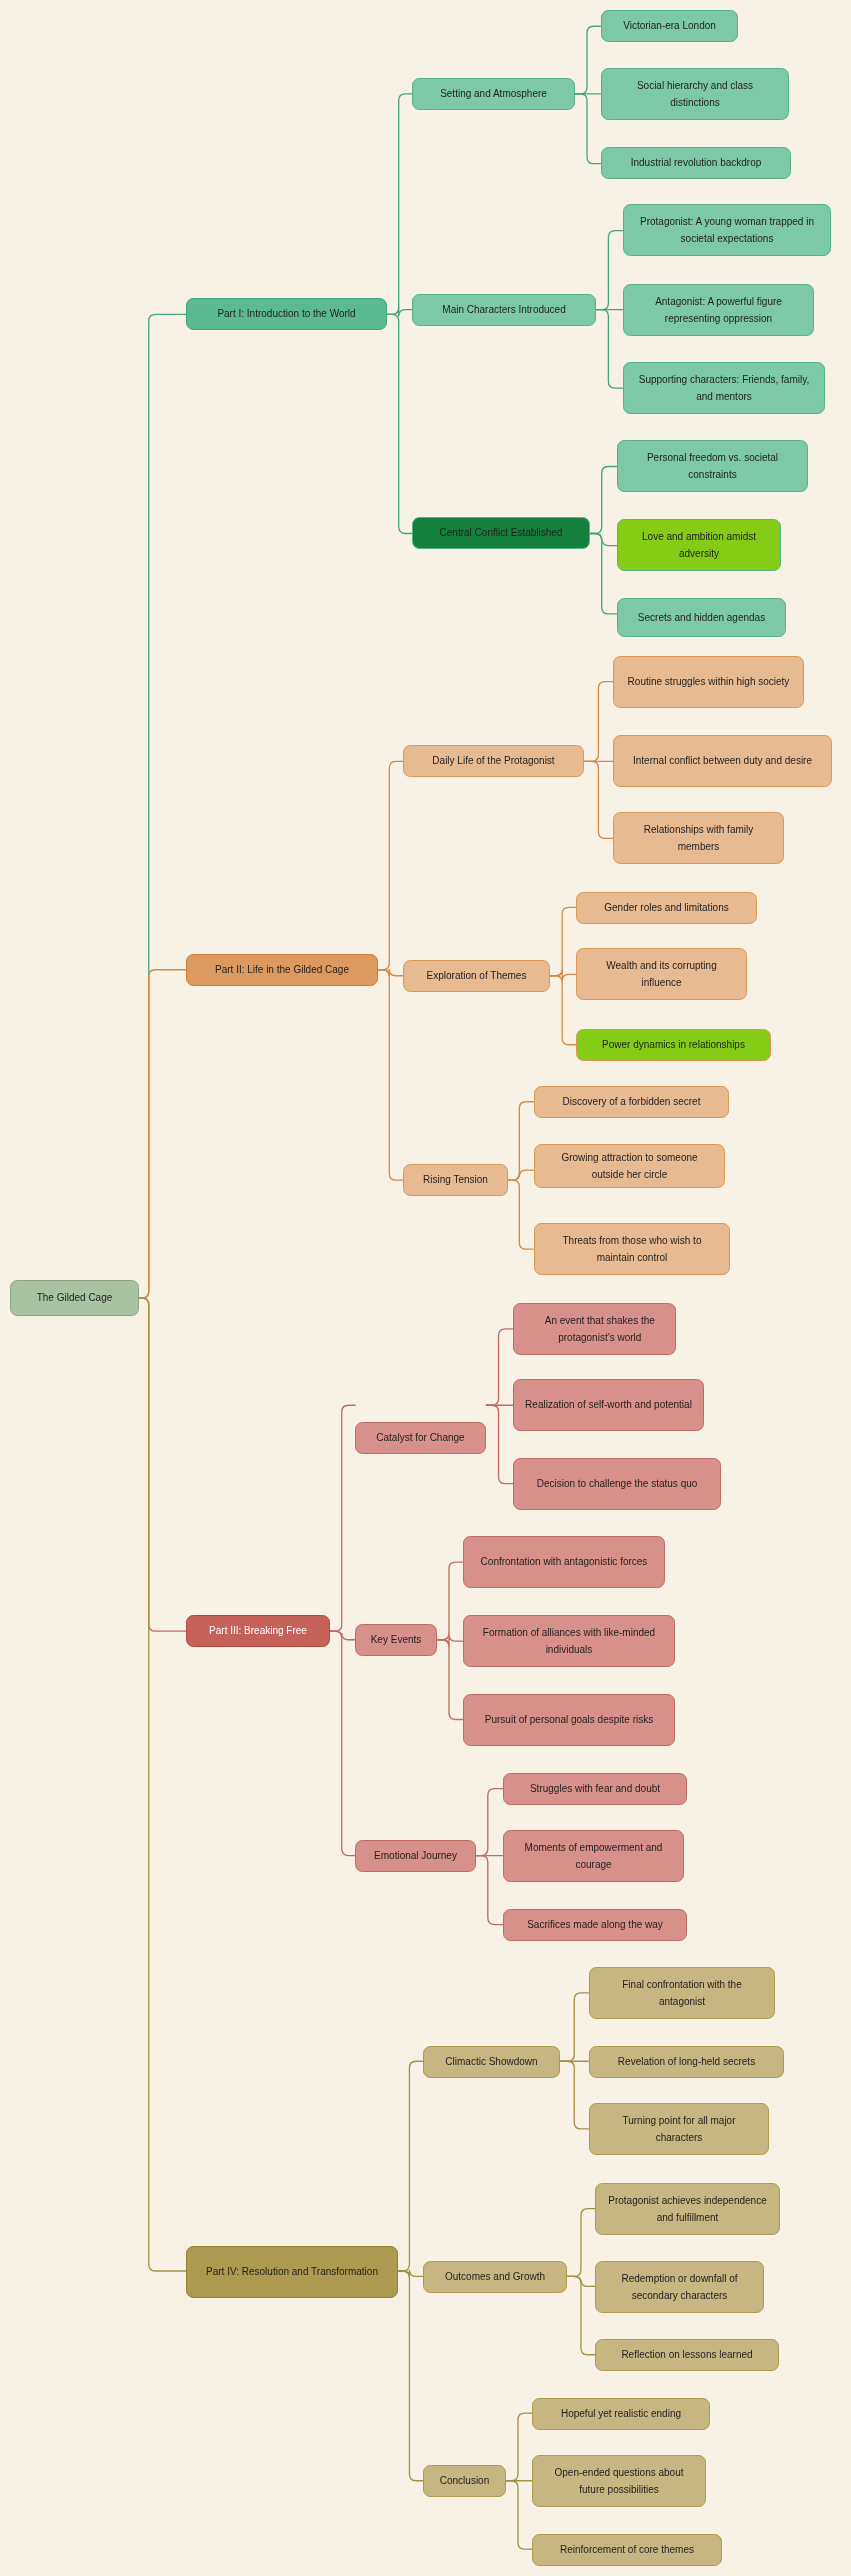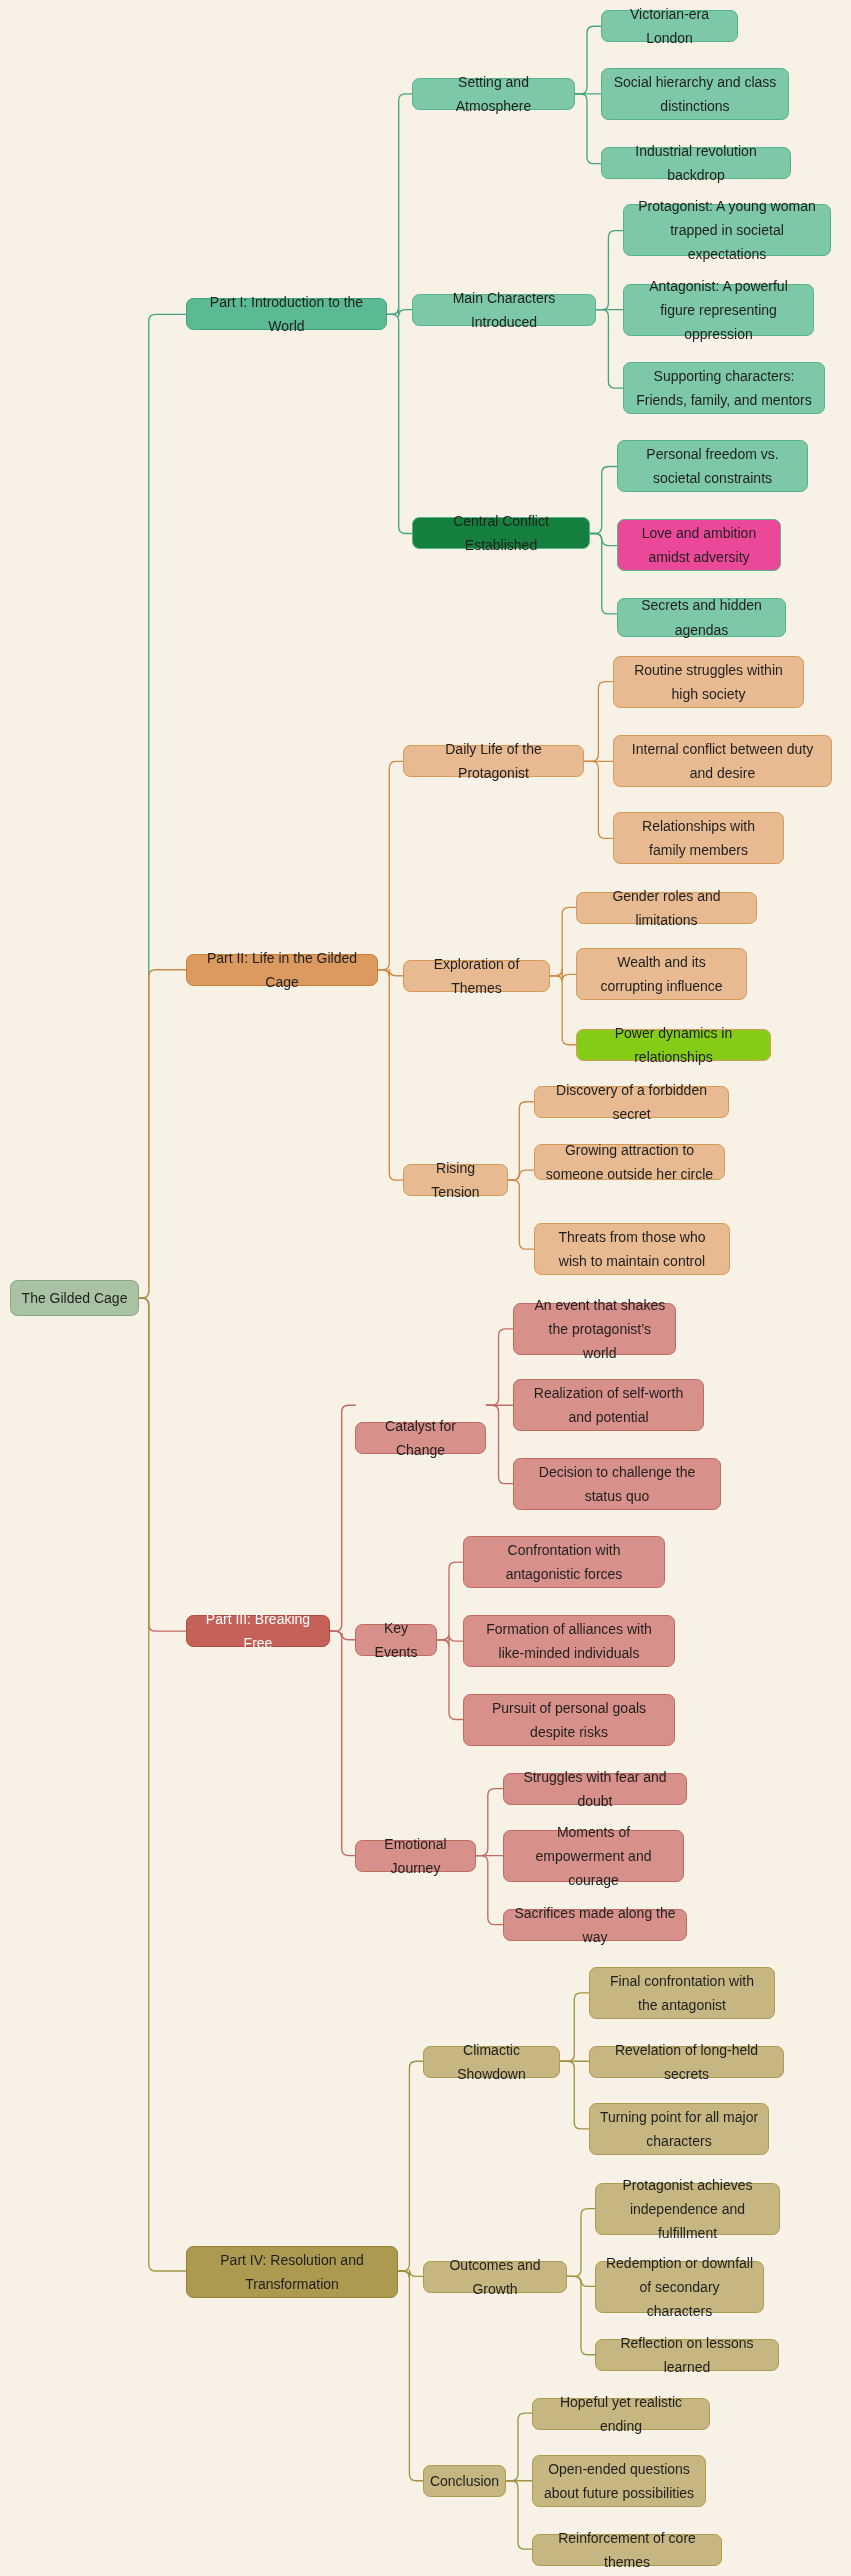--- a/index.html
+++ b/index.html
@@ -8,21 +8,21 @@
   #canvas{position:relative;overflow:hidden;}
   #connector-layer{position:absolute;left:0;top:0;z-index:1;}
   .node{
     position:absolute;
     box-sizing:border-box;
     display:flex;
     align-items:center;
     justify-content:center;
     text-align:center;
     border-radius:7.4px;
-    font-size:14px;
+    font-size:10px;
     line-height:1.72;
     padding:2.7px 9.4px;
     z-index:2;
     cursor:pointer;
     white-space:normal;
   }
 </style>
 </head>
 <body>
 
@@ -86,34 +86,34 @@
     <div class="node" style="left: 412px; top: 78px; width: 163px; height: 31.5px; background: rgb(125, 200, 166); border: 1px solid rgb(86, 178, 139); color: rgb(31, 31, 31);">Setting and Atmosphere</div>
     <div class="node" style="left: 601px; top: 10px; width: 137px; height: 31.5px; background: rgb(125, 200, 166); border: 1px solid rgb(86, 178, 139); color: rgb(31, 31, 31);">Victorian-era London</div>
     <div class="node" style="left: 601px; top: 68px; width: 188px; height: 52px; background: rgb(125, 200, 166); border: 1px solid rgb(86, 178, 139); color: rgb(31, 31, 31);">Social hierarchy and class distinctions</div>
     <div class="node" style="left: 601px; top: 147px; width: 190px; height: 31.5px; background: rgb(125, 200, 166); border: 1px solid rgb(86, 178, 139); color: rgb(31, 31, 31);">Industrial revolution backdrop</div>
     <div class="node" style="left: 412px; top: 294px; width: 184px; height: 31.5px; background: rgb(125, 200, 166); border: 1px solid rgb(86, 178, 139); color: rgb(31, 31, 31);">Main Characters Introduced</div>
     <div class="node" style="left: 623px; top: 204px; width: 208px; height: 52px; background: rgb(125, 200, 166); border: 1px solid rgb(86, 178, 139); color: rgb(31, 31, 31);">Protagonist: A young woman trapped in societal expectations</div>
     <div class="node" style="left: 623px; top: 284px; width: 191px; height: 52px; background: rgb(125, 200, 166); border: 1px solid rgb(86, 178, 139); color: rgb(31, 31, 31);">Antagonist: A powerful figure representing oppression</div>
     <div class="node" style="left: 623px; top: 362px; width: 202px; height: 52px; background: rgb(125, 200, 166); border: 1px solid rgb(86, 178, 139); color: rgb(31, 31, 31);">Supporting characters: Friends, family, and mentors</div>
     <div class="node" style="left: 412px; top: 517px; width: 178px; height: 31.5px; background: #15803d; border: 1px solid rgb(86, 178, 139); color: rgb(31, 31, 31);">Central Conflict Established</div>
     <div class="node" style="left: 617px; top: 440px; width: 191px; height: 52px; background: rgb(125, 200, 166); border: 1px solid rgb(86, 178, 139); color: rgb(31, 31, 31);">Personal freedom vs. societal constraints</div>
-    <div class="node" style="left: 617px; top: 519px; width: 164px; height: 52px; background: #ec4899; border: 1px solid rgb(86, 178, 139); color: rgb(31, 31, 31);">Love and ambition amidst adversity</div>
+    <div class="node" style="left: 617px; top: 519px; width: 164px; height: 52px; background: #84cc16; border: 1px solid rgb(86, 178, 139); color: rgb(31, 31, 31);">Love and ambition amidst adversity</div>
     <div class="node" style="left: 617px; top: 598px; width: 169px; height: 39px; background: rgb(125, 200, 166); border: 1px solid rgb(86, 178, 139); color: rgb(31, 31, 31);">Secrets and hidden agendas</div>
     <div class="node" style="left: 186px; top: 954px; width: 192px; height: 31.5px; background: rgb(221, 154, 96); border: 1px solid rgb(201, 127, 53); color: rgb(31, 31, 31);">Part II: Life in the Gilded Cage</div>
     <div class="node" style="left: 403px; top: 745px; width: 181px; height: 31.5px; background: rgb(231, 186, 146); border: 1px solid rgb(213, 154, 86); color: rgb(31, 31, 31);">Daily Life of the Protagonist</div>
     <div class="node" style="left: 613px; top: 656px; width: 191px; height: 52px; background: rgb(231, 186, 146); border: 1px solid rgb(213, 154, 86); color: rgb(31, 31, 31);">Routine struggles within high society</div>
     <div class="node" style="left: 613px; top: 735px; width: 219px; height: 52px; background: rgb(231, 186, 146); border: 1px solid rgb(213, 154, 86); color: rgb(31, 31, 31);">Internal conflict between duty and desire</div>
     <div class="node" style="left: 613px; top: 812px; width: 171px; height: 52px; background: rgb(231, 186, 146); border: 1px solid rgb(213, 154, 86); color: rgb(31, 31, 31);">Relationships with family members</div>
     <div class="node" style="left: 403px; top: 960px; width: 147px; height: 31.5px; background: rgb(231, 186, 146); border: 1px solid rgb(213, 154, 86); color: rgb(31, 31, 31);">Exploration of Themes</div>
     <div class="node" style="left: 576px; top: 892px; width: 181px; height: 31.5px; background: rgb(231, 186, 146); border: 1px solid rgb(213, 154, 86); color: rgb(31, 31, 31);">Gender roles and limitations</div>
     <div class="node" style="left: 576px; top: 948px; width: 171px; height: 52px; background: rgb(231, 186, 146); border: 1px solid rgb(213, 154, 86); color: rgb(31, 31, 31);">Wealth and its corrupting influence</div>
     <div class="node" style="left: 576px; top: 1029px; width: 195px; height: 31.5px; background: #84cc16; border: 1px solid rgb(213, 154, 86); color: rgb(31, 31, 31);">Power dynamics in relationships</div>
     <div class="node" style="left: 403px; top: 1164px; width: 105px; height: 31.5px; background: rgb(231, 186, 146); border: 1px solid rgb(213, 154, 86); color: rgb(31, 31, 31);">Rising Tension</div>
     <div class="node" style="left: 534px; top: 1086px; width: 195px; height: 31.5px; background: rgb(231, 186, 146); border: 1px solid rgb(213, 154, 86); color: rgb(31, 31, 31);">Discovery of a forbidden secret</div>
-    <div class="node" style="left: 534px; top: 1144px; width: 191px; height: 36px; background: rgb(231, 186, 146); border: 1px solid rgb(213, 154, 86); color: rgb(31, 31, 31);">Growing attraction to someone outside her circle</div>
+    <div class="node" style="left: 534px; top: 1144px; width: 191px; height: 44px; background: rgb(231, 186, 146); border: 1px solid rgb(213, 154, 86); color: rgb(31, 31, 31);">Growing attraction to someone outside her circle</div>
     <div class="node" style="left: 534px; top: 1223px; width: 196px; height: 52px; background: rgb(231, 186, 146); border: 1px solid rgb(213, 154, 86); color: rgb(31, 31, 31);">Threats from those who wish to maintain control</div>
     <div class="node" style="left: 186px; top: 1615px; width: 144px; height: 31.5px; background: rgb(196, 98, 90); border: 1px solid rgb(176, 74, 65); color: rgb(255, 255, 255);">Part III: Breaking Free</div>
     <div class="node" style="left: 355px; top: 1390px; width: 131px; height: 31.5px; background: rgb(216, 144, 138); border: 1px solid rgb(192, 107, 97); color: rgb(31, 31, 31); margin-top: 32px;">Catalyst for Change</div>
     <div class="node" style="left: 513px; top: 1303px; width: 163px; height: 52px; background: rgb(216, 144, 138); border: 1px solid rgb(192, 107, 97); color: rgb(31, 31, 31); padding-left: 20px;">An event that shakes the protagonist’s world</div>
     <div class="node" style="left: 513px; top: 1379px; width: 191px; height: 52px; background: rgb(216, 144, 138); border: 1px solid rgb(192, 107, 97); color: rgb(31, 31, 31);">Realization of self-worth and potential</div>
     <div class="node" style="left: 513px; top: 1458px; width: 208px; height: 52px; background: rgb(216, 144, 138); border: 1px solid rgb(192, 107, 97); color: rgb(31, 31, 31);">Decision to challenge the status quo</div>
     <div class="node" style="left: 355px; top: 1624px; width: 82px; height: 31.5px; background: rgb(216, 144, 138); border: 1px solid rgb(192, 107, 97); color: rgb(31, 31, 31);">Key Events</div>
     <div class="node" style="left: 463px; top: 1536px; width: 202px; height: 52px; background: rgb(216, 144, 138); border: 1px solid rgb(192, 107, 97); color: rgb(31, 31, 31);">Confrontation with antagonistic forces</div>
     <div class="node" style="left: 463px; top: 1615px; width: 212px; height: 52px; background: rgb(216, 144, 138); border: 1px solid rgb(192, 107, 97); color: rgb(31, 31, 31);">Formation of alliances with like-minded individuals</div>
     <div class="node" style="left: 463px; top: 1694px; width: 212px; height: 52px; background: rgb(216, 144, 138); border: 1px solid rgb(192, 107, 97); color: rgb(31, 31, 31);">Pursuit of personal goals despite risks</div>

